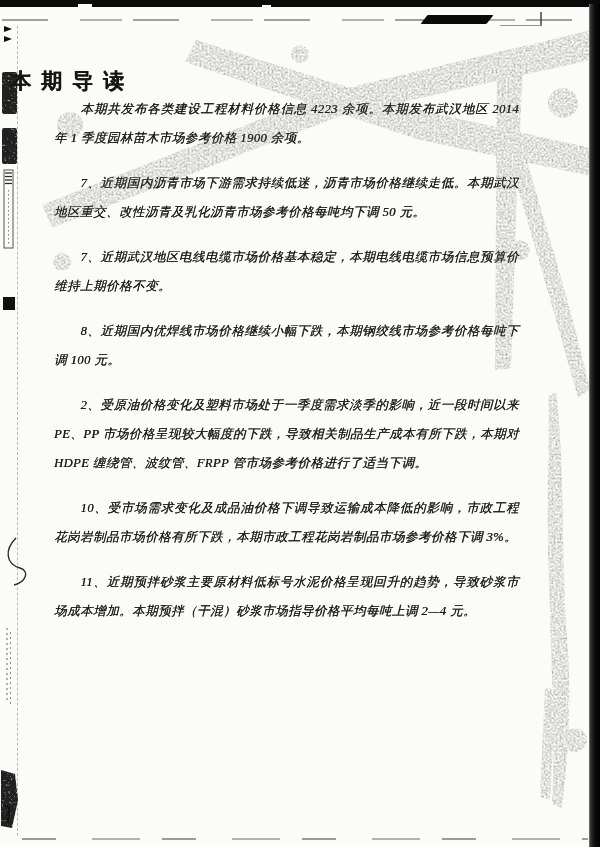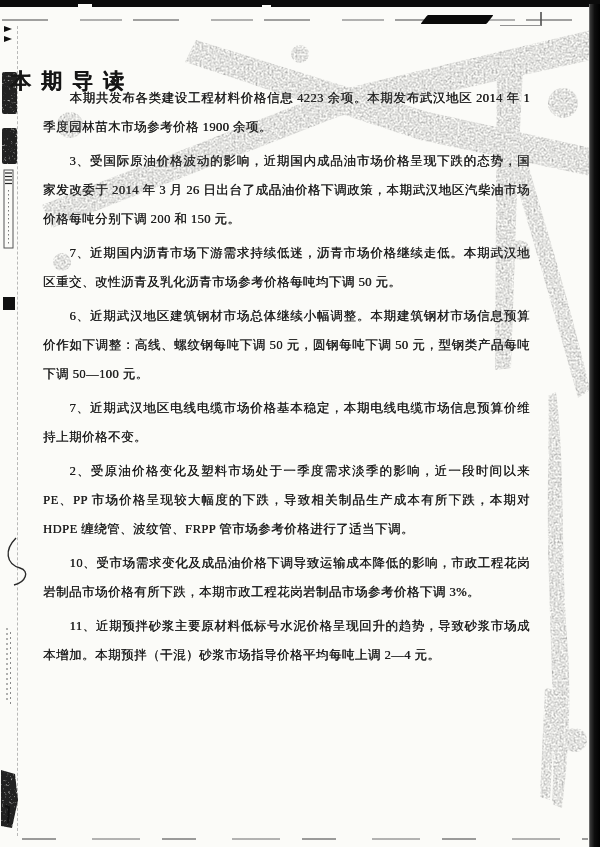--- a/index.html
+++ b/index.html
@@ -48,43 +48,42 @@
     text-align:left;font-size:21px;font-weight:bold;color:#161616;
     letter-spacing:10px;text-indent:10px;
     text-shadow:0.4px 0 0 #161616;
   }
   .content{
     position:absolute;top:79px;left:38px;width:497px;z-index:2;
     font-size:12.6px;line-height:29px;color:#1d1d1d;
     text-align:justify;letter-spacing:0.4px;
     text-shadow:0.35px 0 0 #2a2a2a;
   }
-  .content p{margin:5px;text-indent:2.1em;}
+  .content p{margin:16px;text-indent:2.1em;font-style:italic;}
   
   .artifacts{position:absolute;top:0;left:0;z-index:3;pointer-events:none;}
 </style>
 </head>
 <body>
 
 <div class="page"></div>
 
 <div class="dash-top"></div>
 <div class="dash-bottom"></div>
 <div class="dash-left"></div>
 <div class="black-tab"></div>
 <div class="corner-line"></div>
 
 <h1 class="doc-title">本期导读</h1>
 
 <div class="content">
   <p>本期共发布各类建设工程材料价格信息 4223 余项。本期发布武汉地区 2014 年 1 季度园林苗木市场参考价格 1900 余项。</p>
-  <p>3、受国际原油价格波动的影响，近期国内成品油市场价格呈现下跌的态势，国家发改委于 2014 年 3 月 26 日出台了成品油价格下调政策，本期武汉地区汽柴油市场价格每吨分别下调 200 和 150 元。</p>
   <p>7、近期国内沥青市场下游需求持续低迷，沥青市场价格继续走低。本期武汉地区重交、改性沥青及乳化沥青市场参考价格每吨均下调 50 元。</p>
-  <p>6、近期武汉地区建筑钢材市场总体继续小幅调整。本期建筑钢材市场信息预算价作如下调整：高线、螺纹钢每吨下调 50 元，圆钢每吨下调 50 元，型钢类产品每吨下调 50—100 元。</p>
   <p>7、近期武汉地区电线电缆市场价格基本稳定，本期电线电缆市场信息预算价维持上期价格不变。</p>
+  <p>8、近期国内优焊线市场价格继续小幅下跌，本期钢绞线市场参考价格每吨下调 100 元。</p>
   <p>2、受原油价格变化及塑料市场处于一季度需求淡季的影响，近一段时间以来 PE、PP 市场价格呈现较大幅度的下跌，导致相关制品生产成本有所下跌，本期对 HDPE 缠绕管、波纹管、FRPP 管市场参考价格进行了适当下调。</p>
   <p>10、受市场需求变化及成品油价格下调导致运输成本降低的影响，市政工程花岗岩制品市场价格有所下跌，本期市政工程花岗岩制品市场参考价格下调 3%。</p>
   <p>11、近期预拌砂浆主要原材料低标号水泥价格呈现回升的趋势，导致砂浆市场成本增加。本期预拌（干混）砂浆市场指导价格平均每吨上调 2—4 元。</p>
 </div>
 
 <svg class="artifacts" width="600" height="847" viewBox="0 0 600 847">
   <defs>
     <filter id="speck" x="0" y="0" width="600" height="847" filterUnits="userSpaceOnUse">
       <feTurbulence type="fractalNoise" baseFrequency="0.5" numOctaves="2" seed="11" result="n"></feTurbulence>
       <feColorMatrix in="n" type="matrix" values="0 0 0 0 0  0 0 0 0 0  0 0 0 0 0  0.9 0.9 0.9 0 -1.05" result="a"></feColorMatrix>

